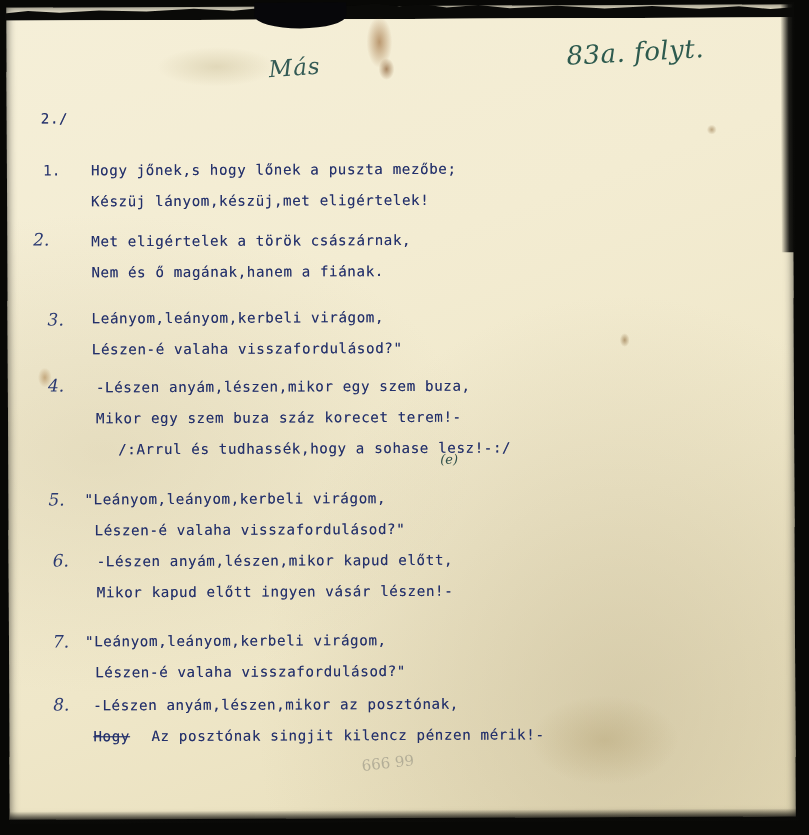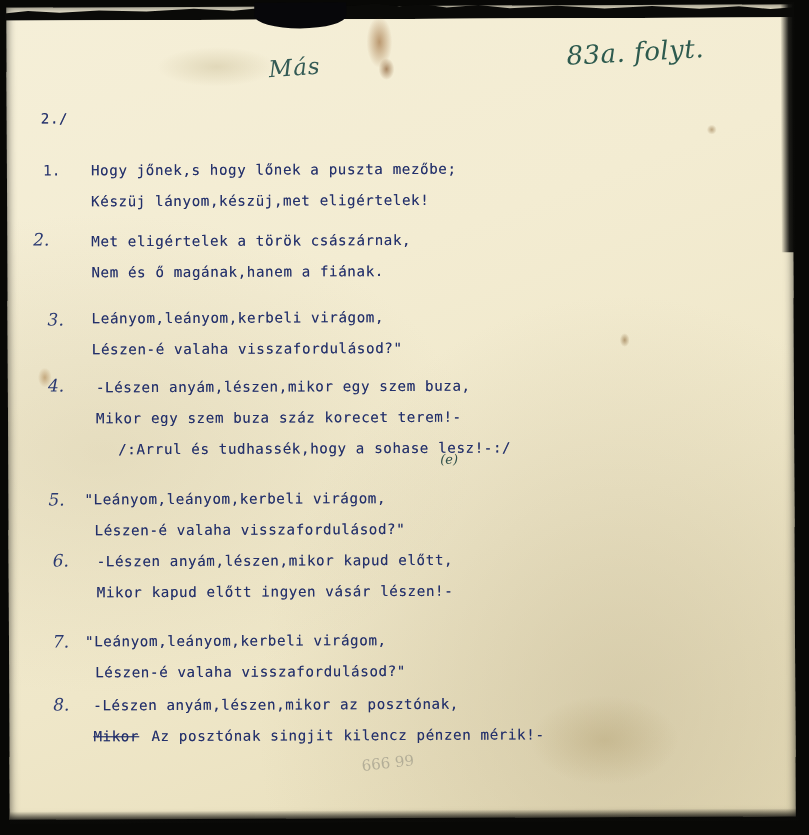--- a/index.html
+++ b/index.html
@@ -199,19 +199,19 @@
       <div class="num hw" style="left:44px; top:543px;">6.</div>
       <div class="tl" style="left:88px; top:546px;">-Lészen anyám,lészen,mikor kapud előtt,</div>
       <div class="tl" style="left:88px; top:577px;">Mikor kapud előtt ingyen vásár lészen!-</div>
 
       <div class="num hw" style="left:44px; top:624px;">7.</div>
       <div class="tl" style="left:76px; top:626px;">"Leányom,leányom,kerbeli virágom,</div>
       <div class="tl" style="left:86px; top:657px;">Lészen-é valaha visszafordulásod?"</div>
 
       <div class="num hw" style="left:44px; top:687px;">8.</div>
       <div class="tl" style="left:84px; top:690px;">-Lészen anyám,lészen,mikor az posztónak,</div>
-      <div class="tl strike" style="left:84px; top:721px;">Mikor</div>
+      <div class="tl strike" style="left:84px; top:721px;">Hogy</div>
       <div class="tl" style="left:142px; top:721px;">Az posztónak singjit kilencz pénzen mérik!-</div>
 
       <div id="pencil-stamp">666 99</div>
     </div>
   </div>
 </div>
 
 </body></html>

